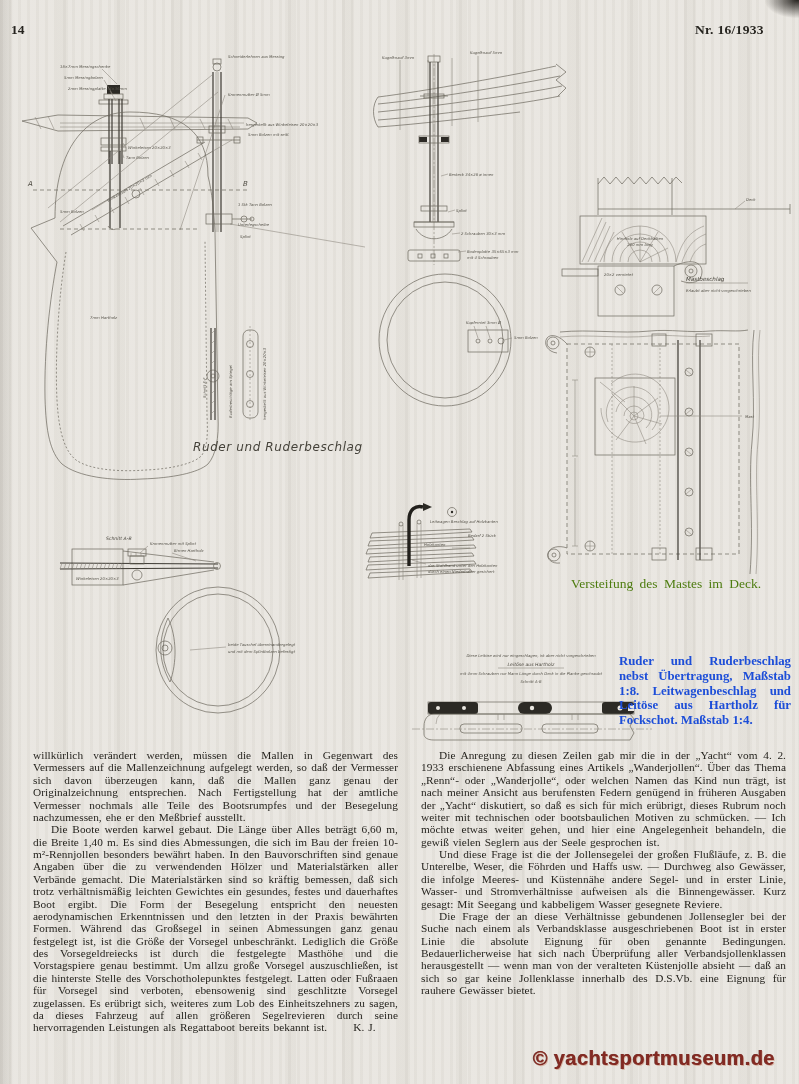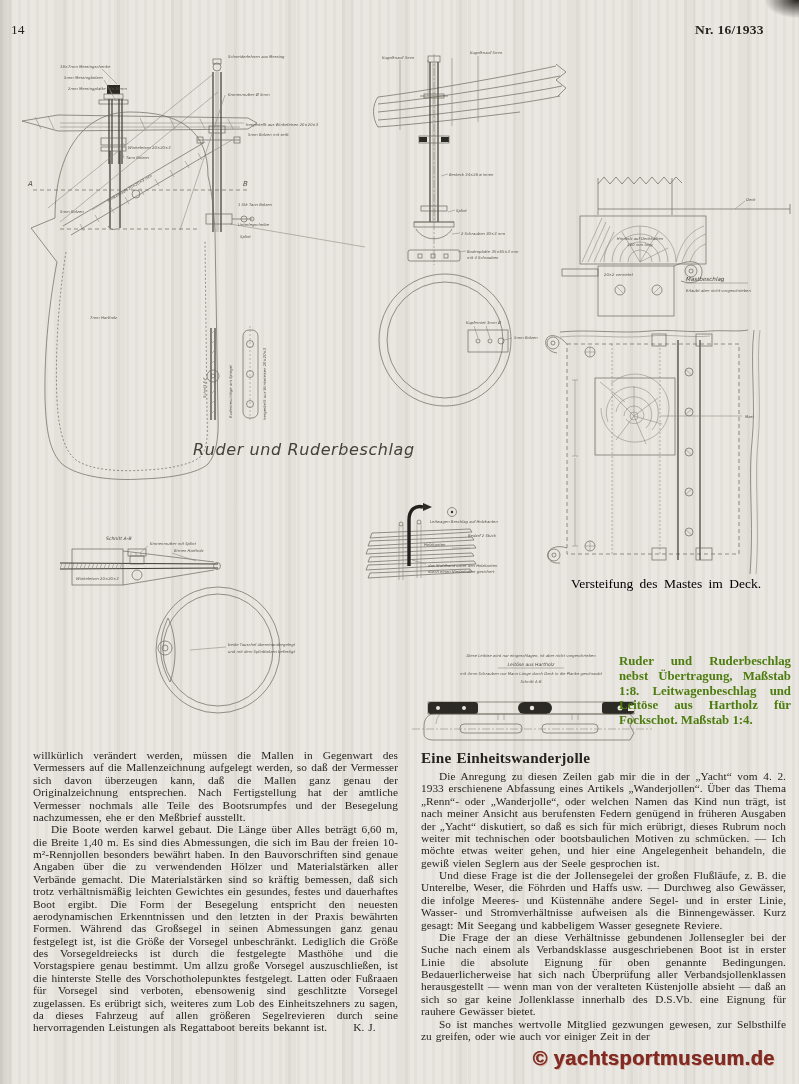--- a/index.html
+++ b/index.html
@@ -8,40 +8,40 @@
     background:
       repeating-linear-gradient(90deg, rgba(110,102,90,.05) 0 3px, rgba(255,255,255,.02) 3px 9px),
       repeating-linear-gradient(90deg, rgba(90,84,72,.04) 0 11px, rgba(255,255,255,.03) 11px 57px),
       #e9e6e0;
     font-family:"Liberation Serif", serif;color:#26241f;
   }
   .edge-shade{position:absolute;left:0;top:0;width:14px;height:1084px;
     background:linear-gradient(90deg, rgba(60,55,45,.10), rgba(60,55,45,0));}
   .corner-smudge{position:absolute;right:0;top:0;width:34px;height:18px;
     background:radial-gradient(ellipse at 95% 0%, rgba(25,22,18,.92), rgba(25,22,18,0) 72%);}
-  .pg-num{position:absolute;left:11px;top:22px;font-size:13.5px;font-weight:normal;}
+  .pg-num{position:absolute;left:11px;top:22px;font-size:13.5px;font-weight:bold;}
   .issue{position:absolute;left:695px;top:22px;font-size:13.5px;font-weight:bold;letter-spacing:.3px;}
   svg.draw{position:absolute;left:0;top:0;}
   .ln{fill:none;stroke:#6b675d;stroke-width:.7;}
   .lnF{fill:none;stroke:#8a857a;stroke-width:.55;}
   .lnD{fill:none;stroke:#3e3b34;stroke-width:1.2;}
   .dash{stroke-dasharray:4 3;}
   .dashS{stroke-dasharray:2 2;}
   .dashdot{stroke-dasharray:8 2 2 2;}
   .fillD{fill:#2c2a25;stroke:none;}
   .ann{font:italic 3.8px "DejaVu Sans",sans-serif;fill:#56534a;}
   .annC{text-anchor:middle;}
   .annB{font:italic 5.6px "DejaVu Sans",sans-serif;fill:#45423a;}
   .annM{font:italic 4.6px "DejaVu Sans",sans-serif;fill:#4c4940;}
   .letterAB{font:italic 7px "DejaVu Sans",sans-serif;fill:#4c4940;}
   .cap-ruder{position:absolute;left:193px;top:440px;font-family:"DejaVu Sans",sans-serif;
-    font-style:italic;font-size:16px;color:#45423a;letter-spacing:.6px;}
-  .cap-versteifung{position:absolute;left:571px;top:576px;font-size:13.5px;word-spacing:3px;color:#000000;}
+    font-style:italic;font-size:12px;color:#45423a;letter-spacing:.6px;}
+  .cap-versteifung{position:absolute;left:571px;top:576px;font-size:13.5px;word-spacing:3px;color:#4d7c0f;}
   .cap-block{position:absolute;left:619px;top:654px;width:172px;font-size:12.8px;font-weight:600;
-    line-height:14.8px;text-align:justify;color:#4d7c0f;}
+    line-height:14.8px;text-align:justify;color:#1d4ed8;}
   .columns{position:absolute;left:33px;top:749px;width:753px;display:flex;gap:23px;}
   .col{width:370px;font-size:11.3px;line-height:12.38px;text-align:justify;
     word-spacing:1.1px;letter-spacing:.05px;}
   .col p{margin:0;text-indent:18px;}
   .col p.cont{text-indent:0;}
   .col p + p{margin-top:0;}
   .col .heading{font-size:15.2px;font-weight:bold;letter-spacing:.2px;margin:0 0 3px 0;line-height:18px;}
   .sig{padding-left:26px;}
   .watermark{position:absolute;left:533px;top:1047px;font-family:"Liberation Sans",sans-serif;
     font-weight:700;font-size:20px;letter-spacing:.4px;color:#7e2019;opacity:.95;
@@ -316,21 +316,19 @@
 <div class="cap-ruder">Ruder und Ruderbeschlag</div>
 <div class="cap-versteifung">Versteifung des Mastes im Deck.</div>
 <div class="cap-block">Ruder und Ruderbeschlag nebst Übertragung, Maßstab 1:8. Leitwagenbeschlag und Leitöse aus Hartholz für Fockschot. Maßstab 1:4.</div>
 
 <div class="columns">
   <div class="col">
     <p class="cont">willkürlich verändert werden, müssen die Mallen in Gegenwart des Vermessers auf die Mallenzeichnung aufgelegt werden, so daß der Vermesser sich davon überzeugen kann, daß die Mallen ganz genau der Originalzeichnung entsprechen. Nach Fertigstellung hat der amtliche Vermesser nochmals alle Teile des Bootsrumpfes und der Besegelung nachzumessen, ehe er den Meßbrief ausstellt.</p>
     <p><span>Die Boote werden karwel gebaut. Die Länge über Alles beträgt 6,60 m, die Breite 1,40 m. Es sind dies Abmessungen, die sich im Bau der freien 10-m²-Rennjollen besonders bewährt haben. In den Bauvorschriften sind genaue Angaben über die zu verwendenden Hölzer und Materialstärken aller Verbände gemacht. Die Materialstärken sind so kräftig bemessen, daß sich trotz verhältnismäßig leichten Gewichtes ein gesundes, festes und dauerhaftes Boot ergibt. Die Form der Besegelung entspricht den neuesten aerodynamischen Erkenntnissen und den letzten in der Praxis bewährten Formen. Während das Großsegel in seinen Abmessungen ganz genau festgelegt ist, ist die Größe der Vorsegel unbeschränkt. Lediglich die Größe des Vorsegeldreiecks ist durch die festgelegte Masthöhe und die Vorstagspiere genau bestimmt. Um allzu große Vorsegel auszuschließen, ist die hinterste Stelle des Vorschotholepunktes festgelegt. Latten oder Fußraaen für Vorsegel sind verboten, ebensowenig sind geschlitzte Vorsegel zugelassen. Es erübrigt sich, weiteres zum Lob des Einheitszehners zu sagen, da dieses Fahrzeug auf allen größeren Segelrevieren durch seine hervorragenden Leistungen als Regattaboot bereits bekannt ist.</span><span class="sig">K. J.</span></p>
   </div>
   <div class="col">
-    <h2 class="heading">Eine Einheitswanderjolle</h2>
     <p>Die Anregung zu diesen Zeilen gab mir die in der „Yacht“ vom 4. 2. 1933 erschienene Abfassung eines Artikels „Wanderjollen“. Über das Thema „Renn“- oder „Wanderjolle“, oder welchen Namen das Kind nun trägt, ist nach meiner Ansicht aus berufensten Federn genügend in früheren Ausgaben der „Yacht“ diskutiert, so daß es sich für mich erübrigt, dieses Rubrum noch weiter mit technischen oder bootsbaulichen Motiven zu schmücken. — Ich möchte etwas weiter gehen, und hier eine Angelegenheit behandeln, die gewiß vielen Seglern aus der Seele gesprochen ist.</p>
     <p>Und diese Frage ist die der Jollensegelei der großen Flußläufe, z. B. die Unterelbe, Weser, die Föhrden und Haffs usw. — Durchweg also Gewässer, die infolge Meeres- und Küstennähe andere Segel- und in erster Linie, Wasser- und Stromverhältnisse aufweisen als die Binnengewässer. Kurz gesagt: Mit Seegang und kabbeligem Wasser gesegnete Reviere.</p>
     <p>Die Frage der an diese Verhältnisse gebundenen Jollensegler bei der Suche nach einem als Verbandsklasse ausgeschriebenen Boot ist in erster Linie die absolute Eignung für oben genannte Bedingungen. Bedauerlicherweise hat sich nach Überprüfung aller Verbandsjollenklassen herausgestellt — wenn man von der veralteten Küstenjolle absieht — daß an sich so gar keine Jollenklasse innerhalb des D.S.Vb. eine Eignung für rauhere Gewässer bietet.</p>
-    <p>So ist manches wertvolle Mitglied gezwungen gewesen, zur Selbsthilfe zu greifen, oder wie auch vor einiger Zeit in der</p>
   </div>
 </div>
 
 <div class="watermark">© yachtsportmuseum.de</div>
 
 </body></html>

